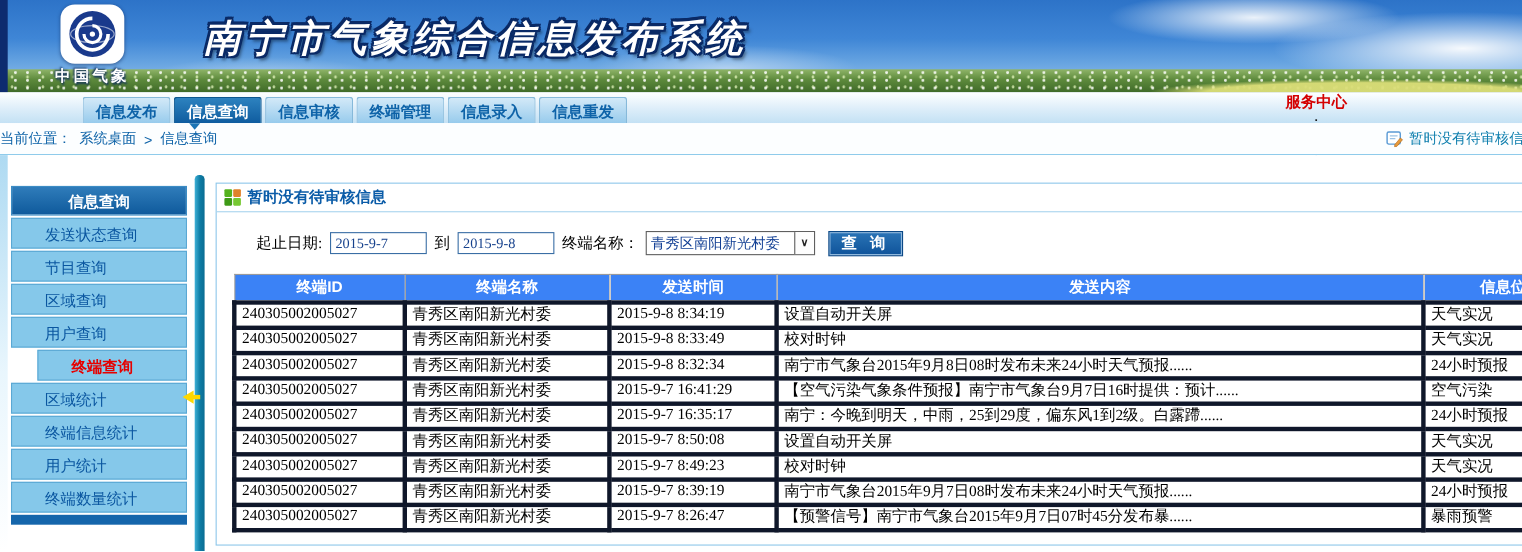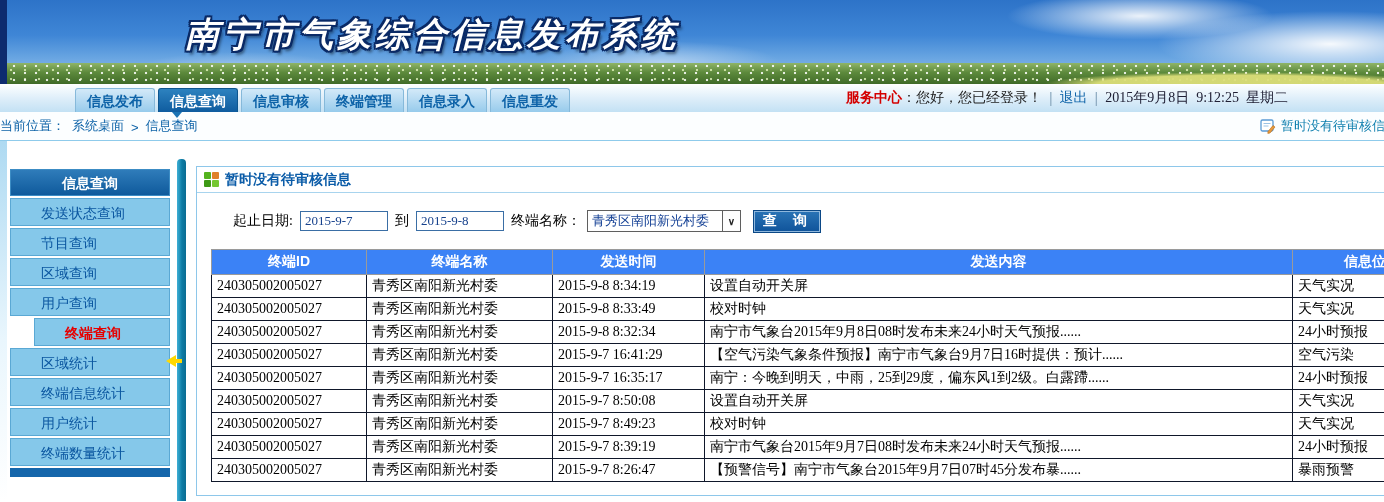--- a/index.html
+++ b/index.html
@@ -38,21 +38,21 @@
 
   
   .navbar { position:relative; height:28px; display:flex; align-items:flex-end;
             background:linear-gradient(180deg,#feffff 0%, #dcedf9 55%, #c3e1f4 100%); }
   .tabs { display:flex; gap:3px; margin-left:75px; }
   .tab { height:24px; line-height:24px; padding:0 11px; font-size:14px; font-weight:bold; color:#0e63a8;
          background:linear-gradient(180deg,#d3e9f8,#97cbec); border:1px solid #86b9da; border-bottom:none;
          border-radius:3px 3px 0 0; cursor:pointer; white-space:nowrap; }
   .tab.active { background:linear-gradient(180deg,#2d82bf,#0f5c9f); color:#fff; border-color:#0d568f; }
   .nav-right { position:absolute; right:96px; top:0; height:28px; display:flex; align-items:center;
-               font-size:14px; color:#1c1c1c; white-space:nowrap; }
+               font-size:14px; color:#1c1c1c; white-space:nowrap;flex-direction:column; }
   .svc { color:#d40000; font-weight:bold; }
   .sep { color:#8aa7bd; margin:0 7px; }
   .logout { color:#0e63a8; cursor:pointer; text-decoration:none; }
   .datetime { font-family:"Liberation Serif", serif; color:#202035; white-space:pre; }
 
   
   .crumbbar { position:relative; height:29px; background:#fcfeff; border-bottom:1px solid #8fcbeb;
               display:flex; align-items:center; font-size:13px; color:#0e63a8; }
   .tab-pointer { position:absolute; left:172px; top:0; width:0; height:0;
                  border-left:5px solid transparent; border-right:5px solid transparent;
@@ -100,37 +100,49 @@
   .date-input { width:88px; height:20px; border:1px solid #3a6ea5; margin:0 7px; padding:1px 4px;
                 font-size:13px; font-family:"Liberation Serif", serif; color:#16418c; }
   .select { width:154px; height:22px; margin-left:6px; display:flex; align-items:center;
             background:#fff; border:1px solid #5f5f5f; cursor:pointer; }
   .select-text { flex:1; padding-left:4px; font-size:13px; color:#123f94; white-space:nowrap; overflow:hidden; }
   .select-arrow { width:18px; height:100%; border-left:1px solid #5f5f5f; display:flex; align-items:center;
                   justify-content:center; font-size:10px; font-weight:bold; color:#222; background:#fdfdfd; }
   .query-btn { margin-left:12px; width:68px; height:23px; color:#fff; font-weight:bold; font-size:14px;
                letter-spacing:4px; background:linear-gradient(180deg,#2a74b6,#0f539a);
                border:1px solid #0b4886; box-shadow:inset 0 0 0 1px #8fb8dd; cursor:pointer;
-               font-family:Liberation Mono, monospace; }
+               font-family:Liberation Sans, sans-serif; }
 
   table.grid { border-collapse:collapse; table-layout:fixed; margin-left:14px; width:1240px; }
   table.grid th { height:25px; background:#3b82f6; color:#fff; font-size:14px; font-weight:bold;
                   border:1px solid #9a9a9a; white-space:nowrap; overflow:hidden; }
-  table.grid td { height:23px; border:1px solid #0f172a; background:#fff; color:#000;
+  table.grid td { height:23px; border:4px solid #0f172a; background:#fff; color:#000;
                   font-size:14px; font-family:"Liberation Serif", serif;
                   padding:0 5px; white-space:nowrap; overflow:hidden; }
 </style>
 </head>
 <body>
 
 <div class="page">
 
   <header class="hero">
     <div class="grass"></div>
     <div class="edge-strip"></div>
+    <div class="logo">
+      <div class="badge">
+        <svg width="44" height="44" viewBox="0 0 40 40">
+          <circle cx="20" cy="20" r="19" fill="#1a3a8c"></circle>
+          <ellipse cx="20" cy="20" rx="18" ry="7" fill="none" stroke="rgba(255,255,255,.55)" stroke-width="1"></ellipse>
+          <path d="M20 7 a13 13 0 1 0 13 13" stroke="#fff" stroke-width="3" fill="none"></path>
+          <path d="M20 13 a7 7 0 1 1 -7 7" stroke="#fff" stroke-width="2.6" fill="none"></path>
+          <circle cx="20" cy="20" r="2.2" fill="#fff"></circle>
+        </svg>
+      </div>
+      <div class="logo-caption">中国气象</div>
+    </div>
     <div class="title">南宁市气象综合信息发布系统</div>
   </header>
 
   <nav class="navbar">
     <div class="tabs">
         <div class="tab">信息发布</div>
         <div class="tab active">信息查询</div>
         <div class="tab">信息审核</div>
         <div class="tab">终端管理</div>
         <div class="tab">信息录入</div>

